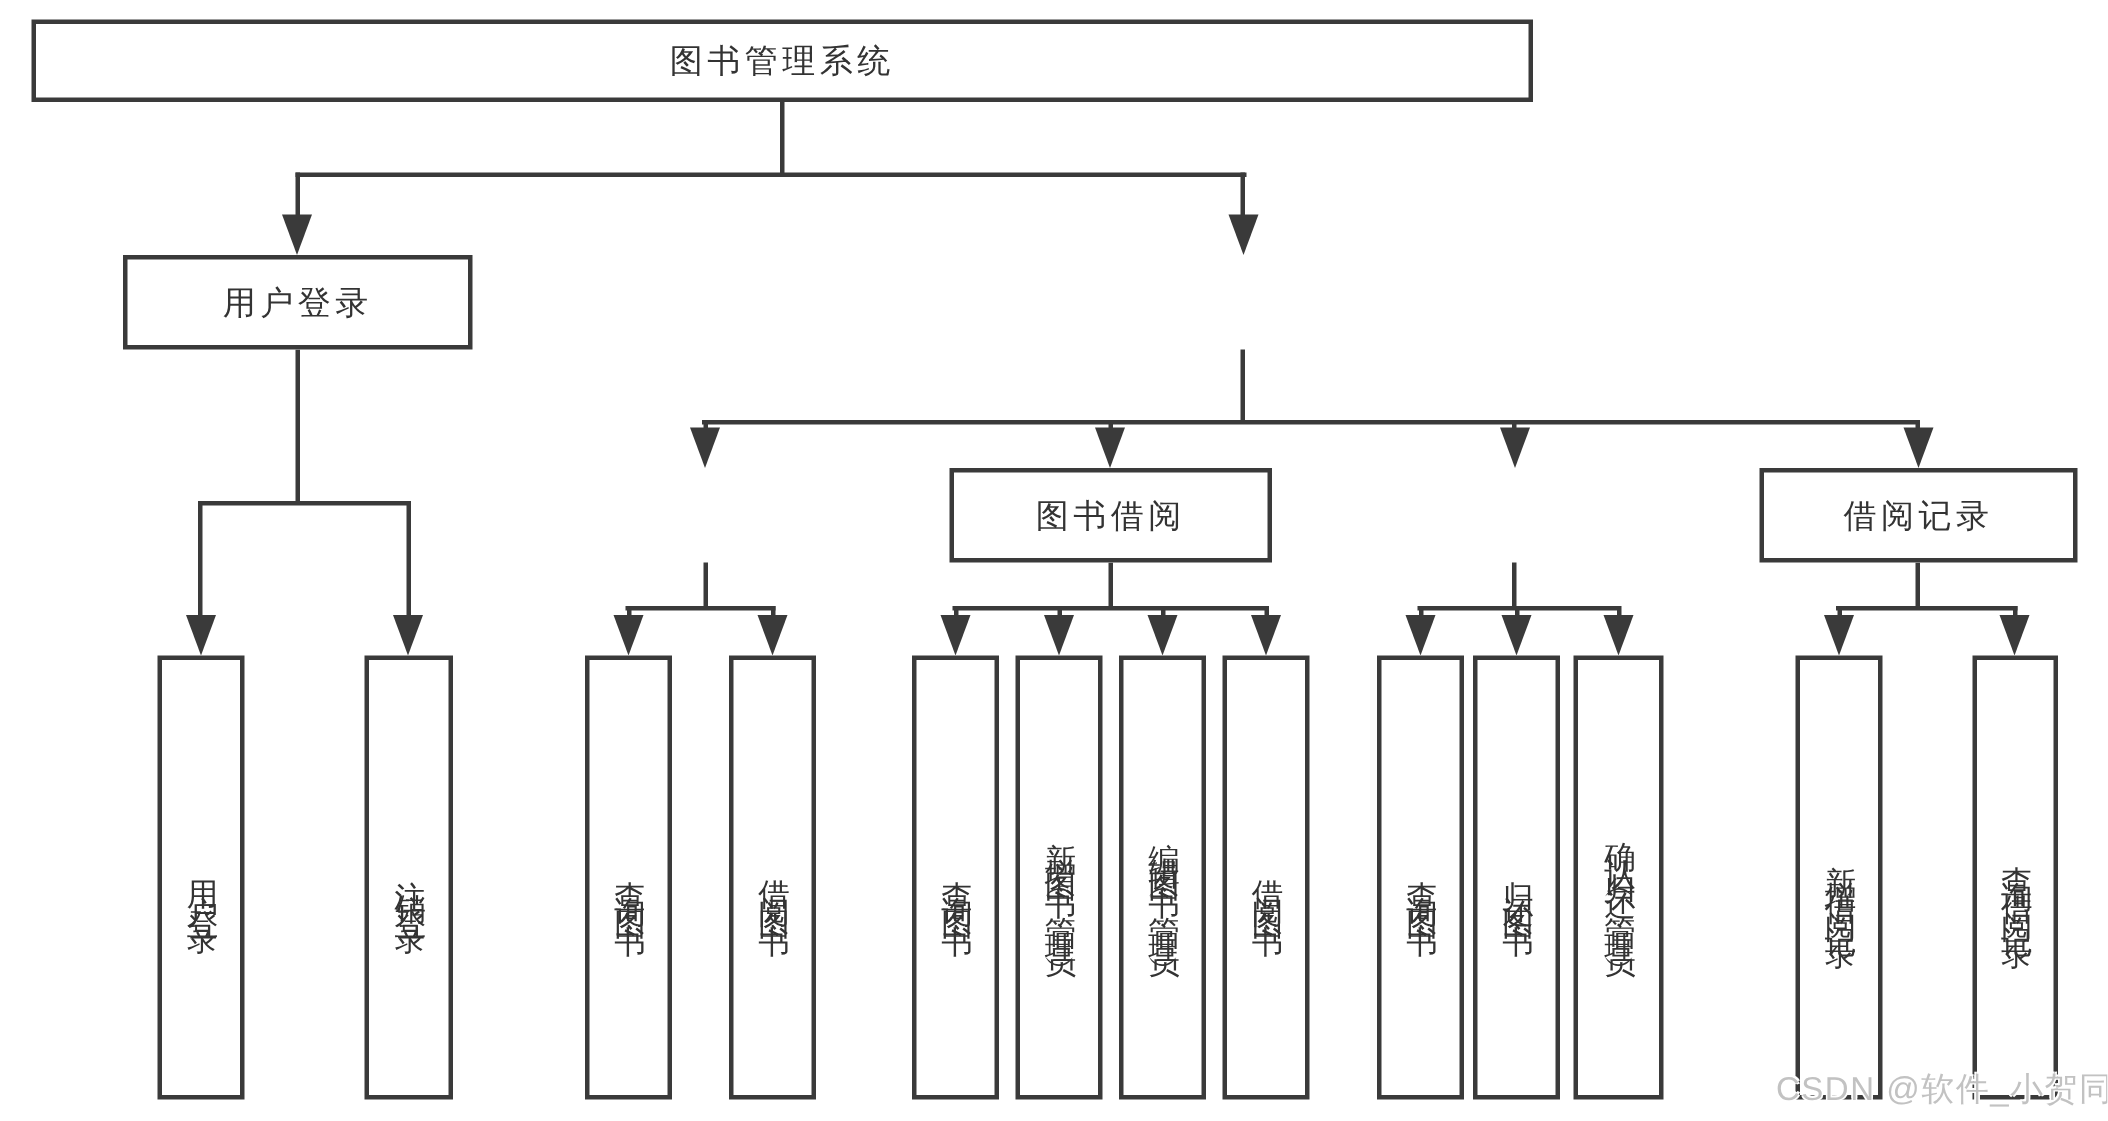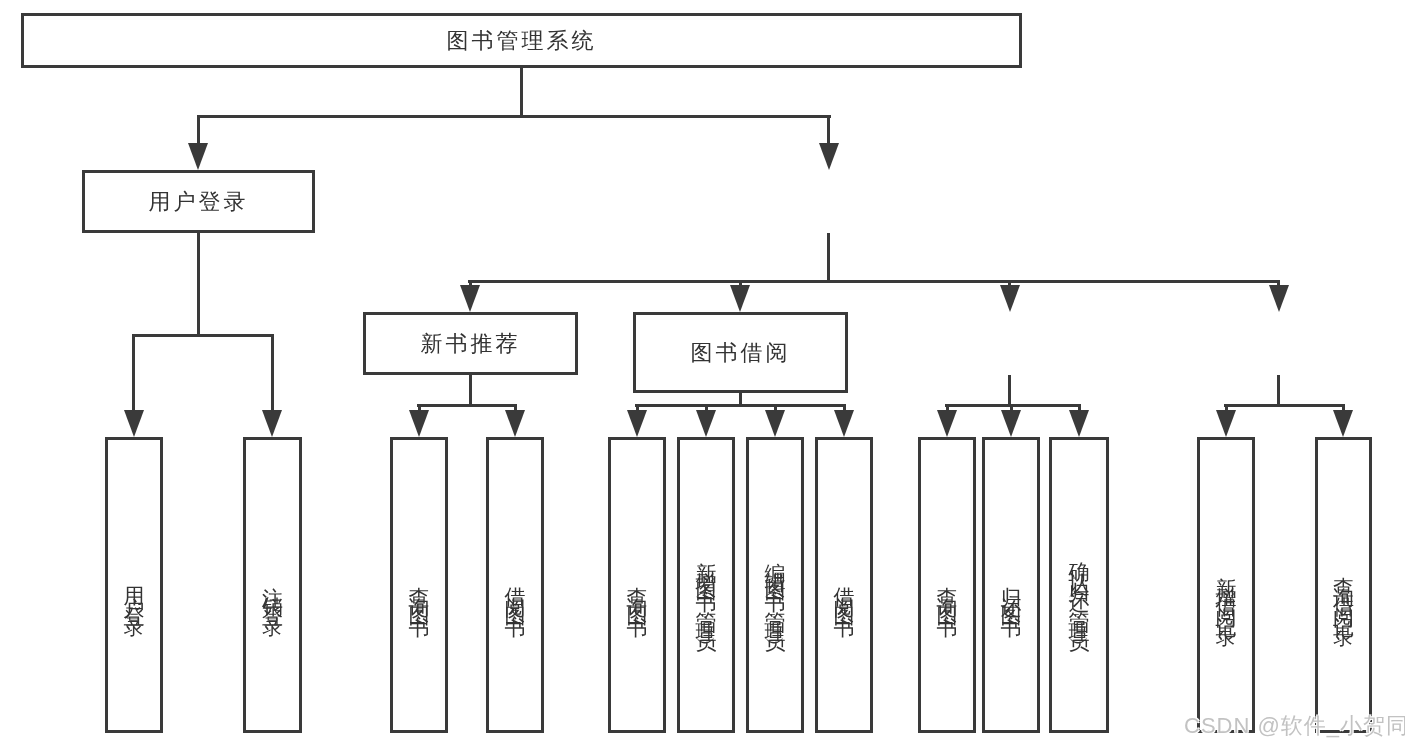--- a/index.html
+++ b/index.html
@@ -120,25 +120,25 @@
   <div class="arrow" style="left:1333px;top:410px"></div>
 
   <div class="node-h" style="left:21px;top:13px;width:1001px;height:55px">
     <span>图书管理系统</span>
   </div>
 
   <div class="node-h" style="left:82px;top:170px;width:233px;height:63px">
     <span>用户登录</span>
   </div>
 
-  <div class="node-h" style="left:363px;top:312px;width:215px;height:63px">
-    <span>新书推荐</span>
+  <div class="node-h" style="left:633px;top:312px;width:215px;height:63px">
+    <span>图书借阅</span>
   </div>
-  <div class="node-h" style="left:633px;top:312px;width:215px;height:81px">
-    <span>图书借阅</span>
+  <div class="node-h" style="left:1173px;top:312px;width:212px;height:63px">
+    <span>借阅记录</span>
   </div>
 
   <div class="node-v" style="left:105px;top:437px;width:58px;height:296px">
     <span class="vtext">用户登录</span>
   </div>
   <div class="node-v" style="left:243px;top:437px;width:59px;height:296px">
     <span class="vtext">注销登录</span>
   </div>
 
   <div class="node-v" style="left:390px;top:437px;width:58px;height:296px">

